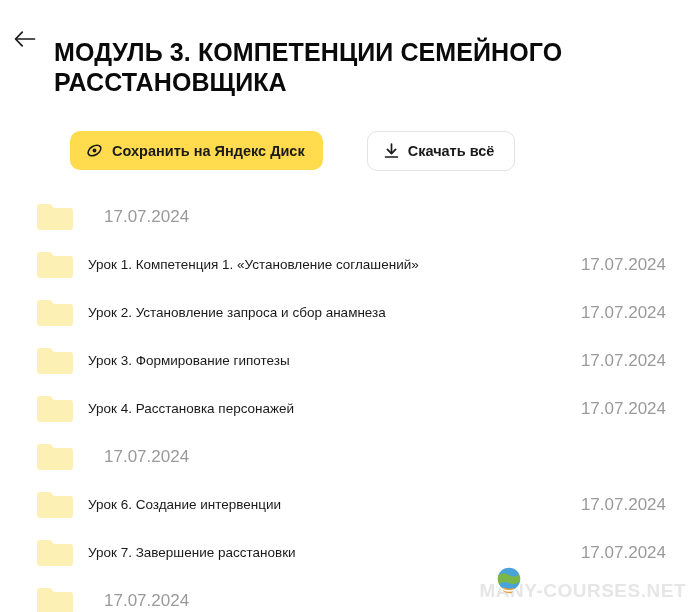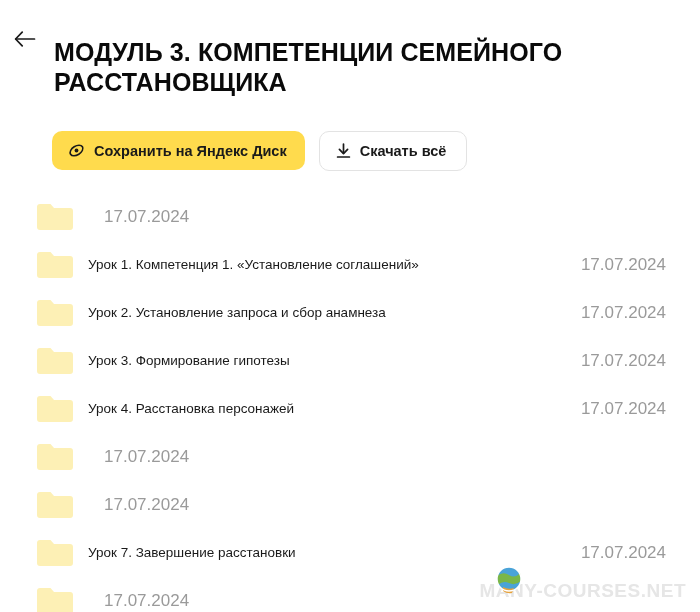--- a/index.html
+++ b/index.html
@@ -44,22 +44,22 @@
     letter-spacing: 0.1px;
     color: #0a0a0a;
     margin-left: 12px;
     padding-top: 2px;
     max-width: 560px;
   }
 
   .actions {
     display: flex;
     align-items: center;
-    gap: 14px;
-    padding: 16px 24px 0 52px;
+    gap: 0;
+    padding: 16px 24px 0 70px;
   }
 
   .btn-save {
     display: inline-flex;
     align-items: center;
     gap: 9px;
     background: #ffdb4d;
     border: none;
     border-radius: 10px;
     padding: 11px 18px 11px 16px;
@@ -75,20 +75,21 @@
     gap: 9px;
     background: #ffffff;
     border: 1px solid #e3e3e3;
     border-radius: 10px;
     padding: 11px 20px 11px 16px;
     font-size: 14.5px;
     font-weight: bold;
     color: #1a1a1a;
     cursor: pointer;
     font-family: "Liberation Sans", sans-serif;
+    margin-left: 44px;
   }
   .btn-save svg, .btn-download svg { display: block; flex: 0 0 auto; }
 
   .file-list {
     margin-top: 22px;
     padding: 0 24px 0 24px;
   }
 
   .file-row {
     display: flex;
@@ -241,20 +242,21 @@
     </span>
     <span class="file-date">17.07.2024</span>
   </div>
 
   <div class="file-row">
     <span class="folder-icon">
       <svg width="38" height="30" viewBox="0 0 38 30">
         <path d="M1 5 A3 3 0 0 1 4 2 H14.5 L18 6 H34 A3 3 0 0 1 37 9 V25 A3 3 0 0 1 34 28 H4 A3 3 0 0 1 1 25 Z" fill="#fdf0b5"></path>
       </svg>
     </span>
+    <span class="file-name">Урок 6. Создание интервенции</span>
     <span class="file-date">17.07.2024</span>
   </div>
 
   <div class="file-row">
     <span class="folder-icon">
       <svg width="38" height="30" viewBox="0 0 38 30">
         <path d="M1 5 A3 3 0 0 1 4 2 H14.5 L18 6 H34 A3 3 0 0 1 37 9 V25 A3 3 0 0 1 34 28 H4 A3 3 0 0 1 1 25 Z" fill="#fdf0b5"></path>
       </svg>
     </span>
     <span class="file-name">Урок 7. Завершение расстановки</span>

